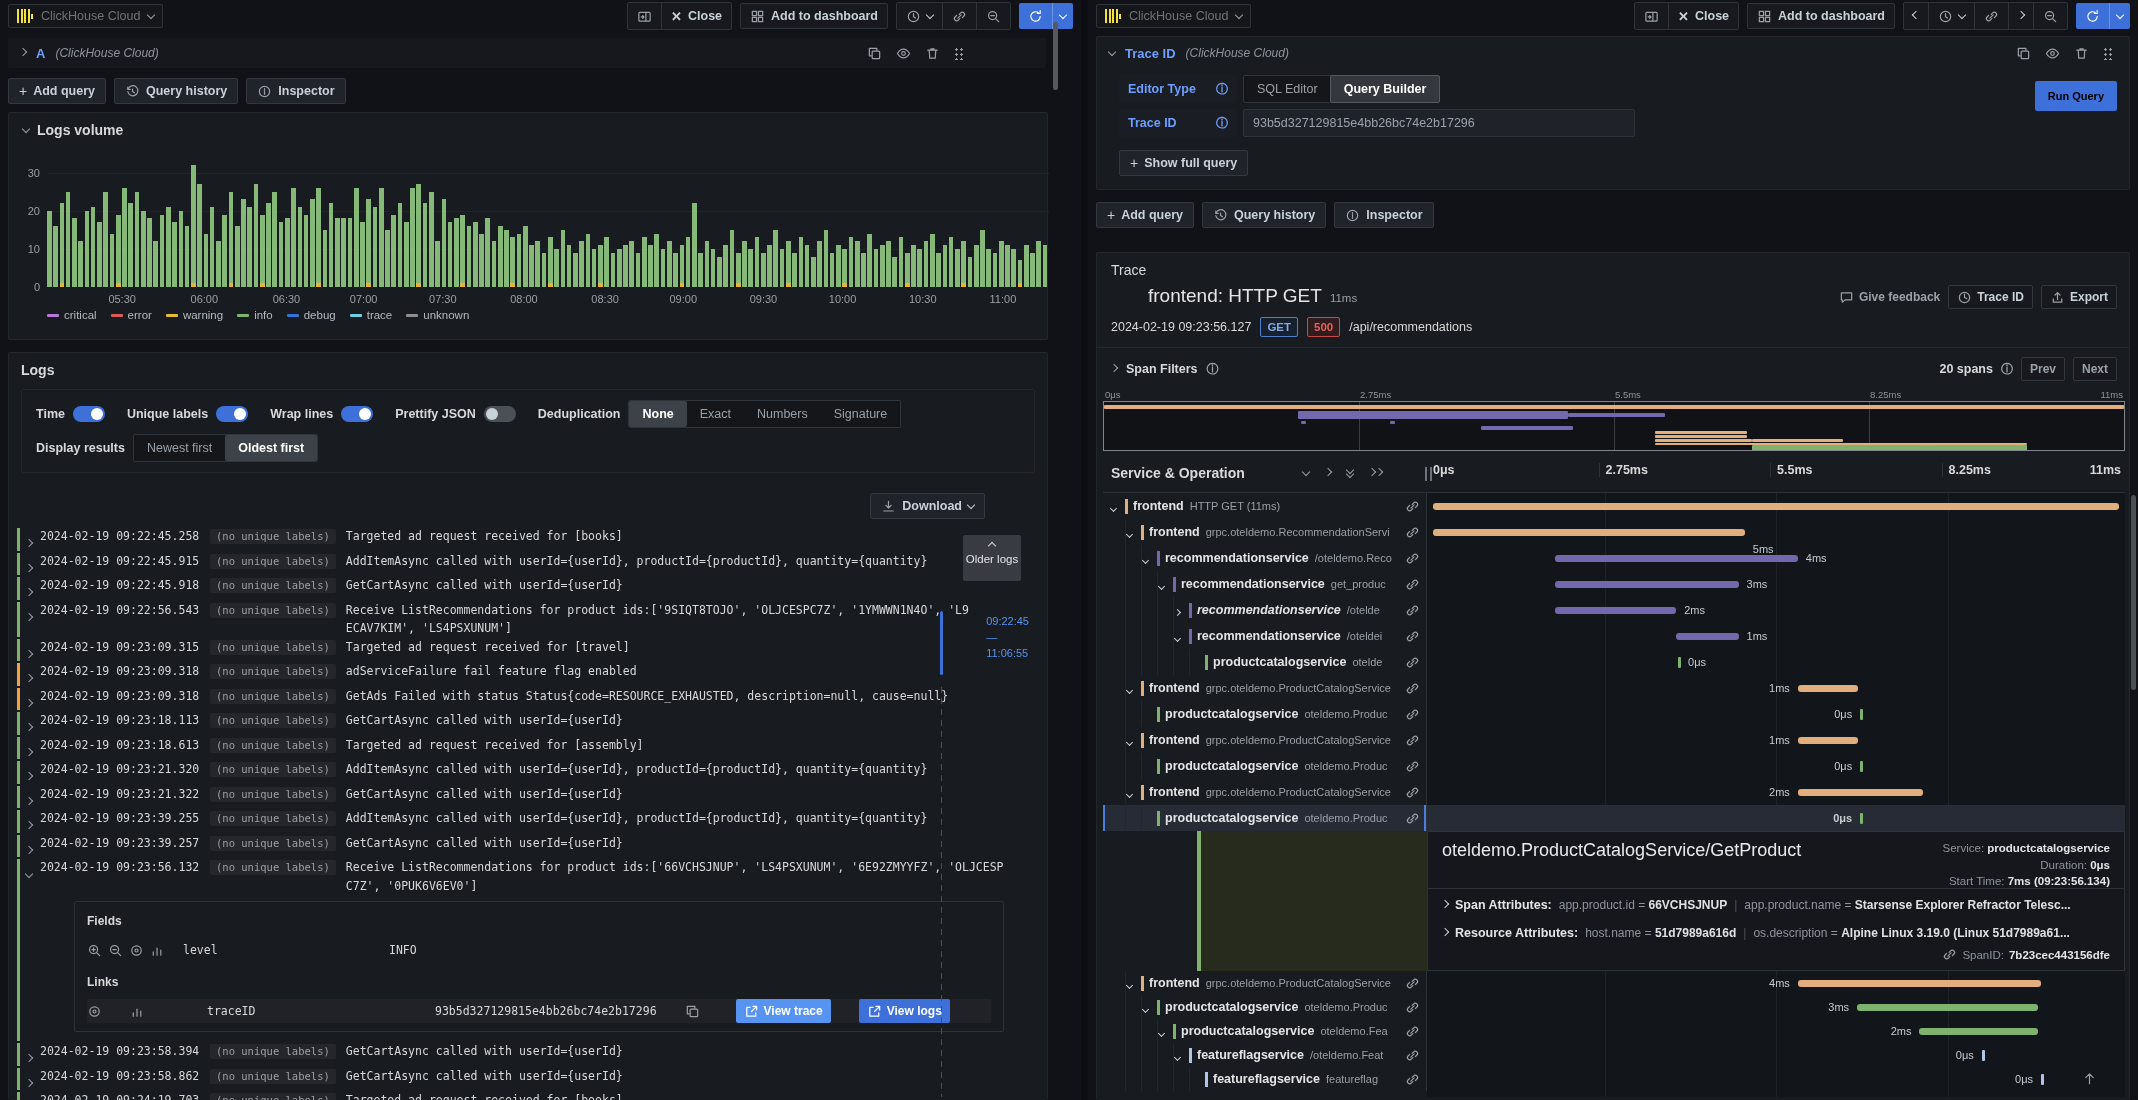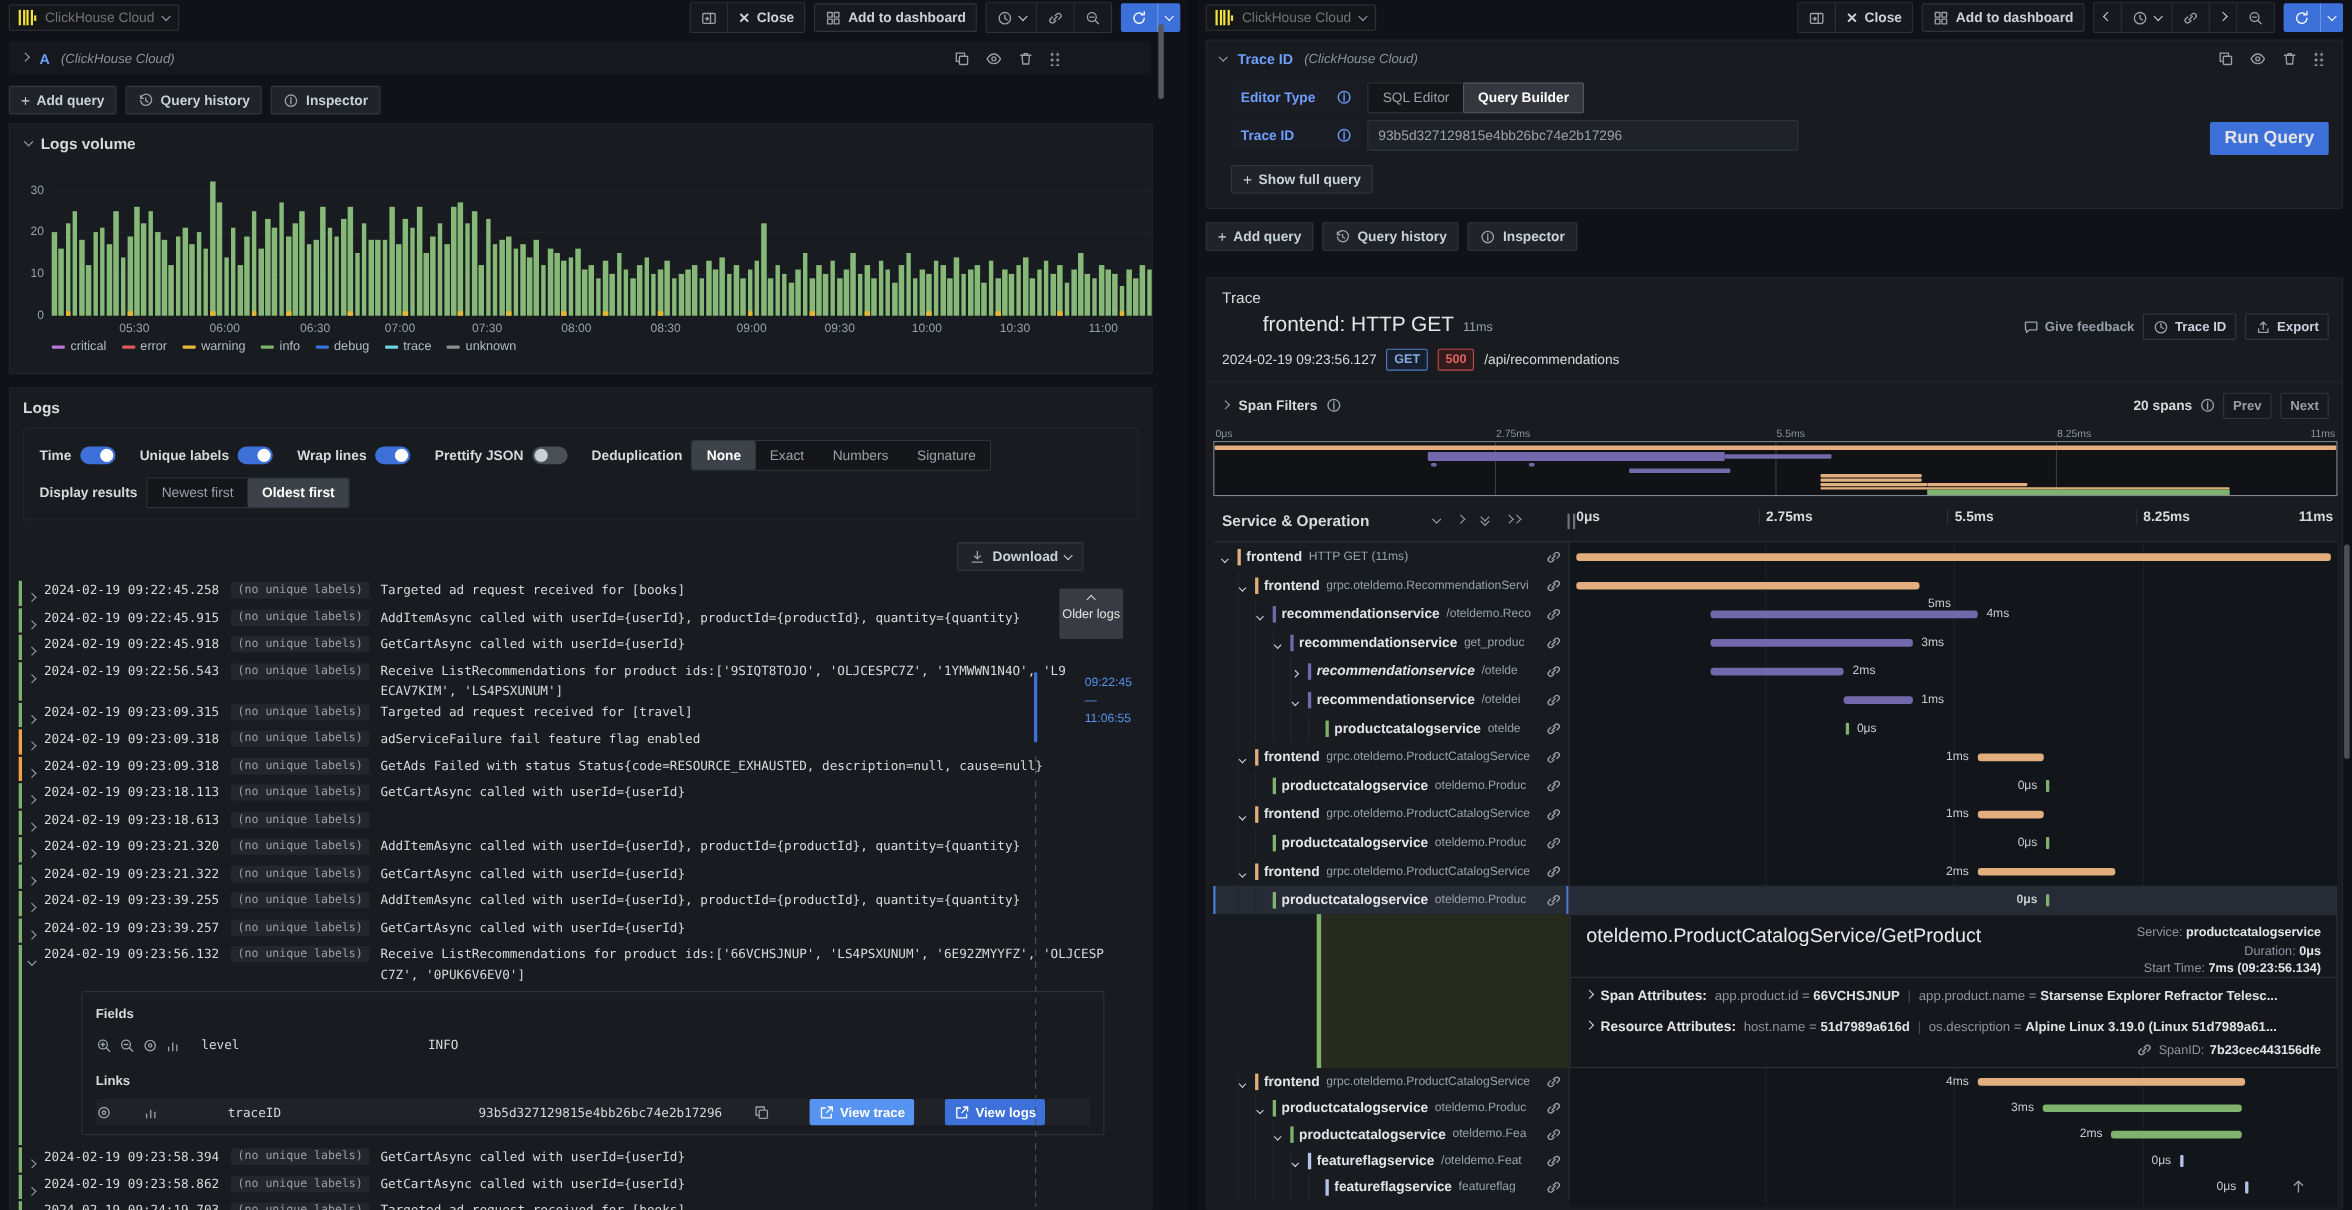--- a/index.html
+++ b/index.html
@@ -100,21 +100,21 @@
   #q-editor { left:8px; top:36px; width:1034px; height:154px; }
   .qe-head { display:flex; align-items:center; gap:10px; height:32px; padding:0 12px; }
   .qe-head .qname { color:#6e9fff; font-weight:700; }
   .qe-head .hint { color:#8e949e; font-style:italic; font-size:12px; }
   .qe-row { display:flex; align-items:center; gap:6px; margin:6px 0 0 22px; height:28px; }
   .lbl-chip { display:flex; align-items:center; justify-content:space-between; width:118px; height:28px; padding:0 9px; background:#1a1d23; border-radius:2px; color:#6e9fff; font-size:12.5px; font-weight:600; }
   .tabs { display:inline-flex; border:1px solid #2f343b; border-radius:2px; height:28px; background:#141619; }
   .tabs .tab { display:flex; align-items:center; padding:0 13px; color:#9aa0a8; font-size:12.5px; }
   .tabs .tab.active { background:#34373d; border:1px solid #54585f; margin:-1px; border-radius:2px; color:#fff; font-weight:600; }
   .text-input { width:392px; height:28px; background:#1f2228; border:1px solid #2f343b; border-radius:2px; color:#9aa3ad; font-size:12.5px; padding:0 9px; line-height:26px; }
-  #run-query { position:absolute; right:12px; top:44px; background:#3d71d9; color:#e5e5e5; height:30px; padding:0 13px; display:flex; align-items:center; border-radius:2px; font-weight:600; font-size:16px;margin-top:30px; }
+  #run-query { position:absolute; right:12px; top:44px; background:#3d71d9; color:#000000; height:30px; padding:0 13px; display:flex; align-items:center; border-radius:2px; font-weight:600; font-size:11px; }
 
   
   #trace-panel { left:8px; top:252px; width:1034px; height:848px; border-bottom:none; }
   #tp-title { position:absolute; left:14px; top:9px; font-size:14px; color:#d8d9da; }
   #tp-head { position:absolute; left:14px; top:32px; right:12px; display:flex; align-items:baseline; gap:8px;margin-left:37px; }
   #tp-head .big { font-size:19px; font-weight:500; color:#e3e4e6; }
   #tp-head .dur { font-size:11.5px; color:#9aa0a8; }
   #tp-head-right { margin-left:auto; display:flex; gap:8px; align-items:center; align-self:center; }
   .ghost-btn { display:inline-flex; align-items:center; gap:5px; color:#9aa0a8; font-size:12px; font-weight:600; }
   .sm-btn { display:inline-flex; align-items:center; gap:5px; height:24px; padding:0 8px; border:1px solid #33383f; border-radius:2px; background:#17191e; color:#c9d1d9; font-size:12px; font-weight:600; }
@@ -676,20 +676,21 @@
               <span class="lchip">(no unique labels)</span>
               <span class="lmsg" style="flex-basis: 560px;">GetCartAsync called with userId={userId}</span>
             </div>
           </div>
           <div class="log-row">
             <div class="lvlbar"></div>
             <span class="lchev"><span class="chev r"></span></span>
             <div style="flex: 1 1 0%; display: flex; flex-wrap: wrap; align-items: center;">
               <span class="ltime">2024-02-19 09:23:18.613</span>
               <span class="lchip">(no unique labels)</span>
+              <span class="lmsg" style="flex-basis: 560px;">Targeted ad request received for [assembly]</span>
             </div>
           </div>
           <div class="log-row">
             <div class="lvlbar"></div>
             <span class="lchev"><span class="chev r"></span></span>
             <div style="flex: 1 1 0%; display: flex; flex-wrap: wrap; align-items: flex-start;">
               <span class="ltime">2024-02-19 09:23:21.320</span>
               <span class="lchip">(no unique labels)</span>
               <span class="lmsg" style="flex-basis: 560px;">AddItemAsync called with userId={userId}, productId={productId}, quantity={quantity}</span>
             </div>

